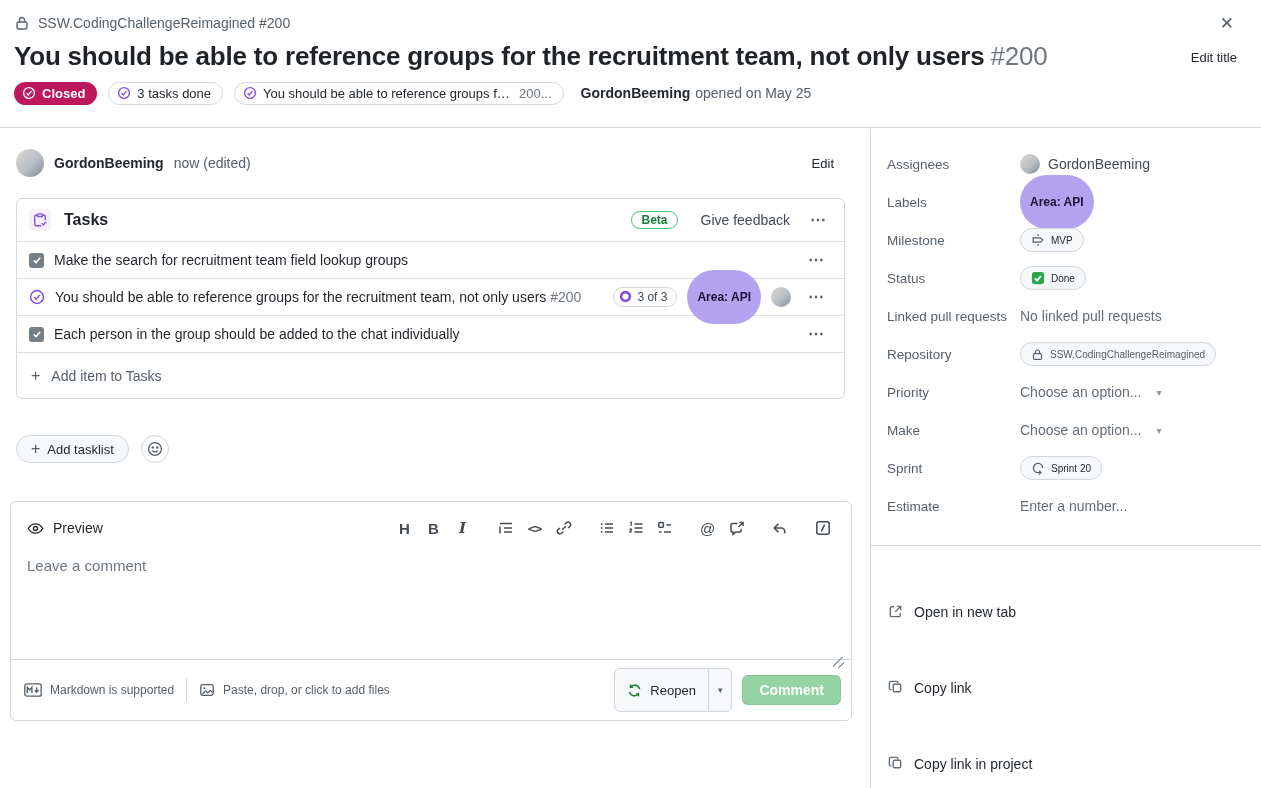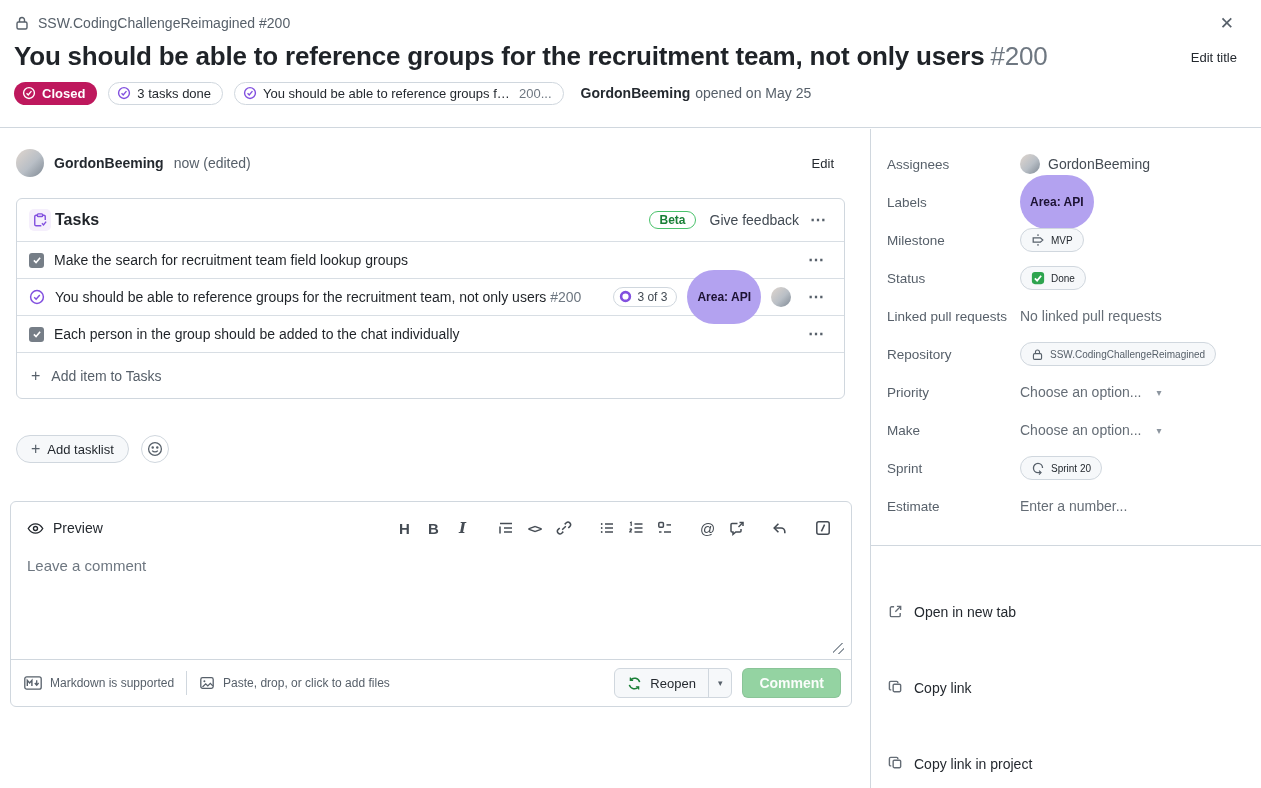--- a/index.html
+++ b/index.html
@@ -30,21 +30,21 @@
   .main-col { position:absolute; top:129px; left:0; width:870px; bottom:0; background:#fff; }
   .comment-head { display:flex; align-items:center; gap:10px; margin:20px 36px 0 16px; }
   .avatar { border-radius:50%; background:linear-gradient(135deg,#e0d6ce 0%,#b9bfc6 55%,#7e8893 100%); flex:none; }
   .av28 { width:28px; height:28px; }
   .av20 { width:20px; height:20px; }
   .c-author { font-weight:700; font-size:14px; }
   .c-meta { color:#57606a; font-size:14px; }
   .edit-link { margin-left:auto; font-size:13px; color:#24292f; cursor:pointer; }
 
   .tasks-card { margin:21px 25px 0 16px; border:1px solid #d0d7de; border-radius:6px; overflow:hidden; }
-  .tasks-header { display:flex; align-items:center; gap:4px; padding:10px 10px 10px 12px; }
+  .tasks-header { display:flex; align-items:center; gap:13px; padding:10px 10px 10px 12px; }
   .tasks-icon-box { width:22px; height:22px; border-radius:5px; background:#f5effc; display:flex; align-items:center; justify-content:center; color:#8250df; }
   .tasks-title { font-size:16px; font-weight:600; color:#1f2328; }
   .beta-pill { margin-left:auto; border:1px solid #4ac26b; color:#1a7f37; border-radius:999px; font-size:12px; font-weight:600; padding:1px 9px; }
   .give-feedback { font-size:14px; color:#424a53; margin:0 0 0 10px; cursor:pointer; }
   .kebab { color:#57606a; font-size:16px; font-weight:700; letter-spacing:1px; padding:0 7px; cursor:pointer; line-height:1; }
   .task-row { display:flex; align-items:center; gap:10px; padding:0 12px; height:37px; border-top:1px solid #d8dee4; font-size:14px; color:#1f2328; }
   .checkbox { width:15px; height:15px; border-radius:3px; background:#767e87; display:flex; align-items:center; justify-content:center; flex:none; cursor:pointer; }
   .task-num { color:#6e7781; }
   .progress-pill { display:flex; align-items:flex-start; gap:5px; border:1px solid #d0d7de; border-radius:999px; padding:2px 9px 2px 5px; font-size:12px; color:#424a53; background:#fff; }
   .area-badge { background:#b3a2f0; color:#1c1233; border-radius:999px; padding:20px 10px; font-size:12px; font-weight:600; cursor:pointer; }
@@ -67,21 +67,21 @@
   .tb-italic { font-style:italic; font-family:"DejaVu Serif",serif; font-weight:600; }
   .tb-code { font-family:"DejaVu Sans Mono",monospace; font-size:13px; font-weight:700; letter-spacing:-1px; }
   .comment-area { padding:8px 16px 4px; }
   .comment-input { width:100%; height:94px; border:none; outline:none; resize:none; font-family:"Liberation Sans",sans-serif; font-size:15px; color:#24292f; background:transparent; }
   .comment-input::placeholder { color:#6e7781; }
   .resize-handle { position:absolute; right:7px; bottom:52px; width:11px; height:11px;
     background:linear-gradient(135deg, transparent 40%, #959da5 40% 50%, transparent 50% 70%, #959da5 70% 80%, transparent 80%); cursor:nwse-resize; }
   .form-footer { display:flex; align-items:center; border-top:1px solid #d0d7de; padding:8px 10px 8px 13px; }
   .footer-note { display:flex; align-items:center; gap:8px; font-size:12px; color:#57606a; cursor:pointer; }
   .v-div { width:1px; height:24px; background:#d0d7de; margin:0 12px; }
-  .reopen-btn { display:flex; align-items:stretch; height:30px; border:1px solid #d0d7de; border-radius:6px; background:#f6f8fa; overflow:hidden; }
+  .reopen-btn { display:flex; align-items:stretch; height:44px; border:1px solid #d0d7de; border-radius:6px; background:#f6f8fa; overflow:hidden; }
   .reopen-main { display:flex; align-items:center; gap:8px; padding:0 12px; font-size:13px; font-weight:500; color:#24292f; cursor:pointer; }
   .reopen-caret { display:flex; align-items:center; padding:0 9px; border-left:1px solid #d0d7de; color:#57606a; font-size:9px; cursor:pointer; }
   .comment-btn { height:30px; border-radius:6px; background:#94d3a2; color:rgba(255,255,255,.95); font-size:14px; font-weight:600; padding:0 16px; display:flex; align-items:center; margin-left:10px; border:1px solid rgba(27,31,36,0.08); cursor:default; }
 
   
   .sidebar { position:absolute; top:129px; left:870px; right:0; bottom:0; border-left:1px solid #d0d7de; padding-top:16px; background:#fff; }
   .side-row { display:flex; align-items:center; height:38px; padding-left:16px; font-size:14px; }
   .side-label { width:133px; color:#57606a; font-size:13.5px; flex:none; }
   .side-value { display:flex; align-items:center; gap:8px; min-width:0; padding-right:18px; }
   .user-name { color:#454c54; font-size:14px; }

